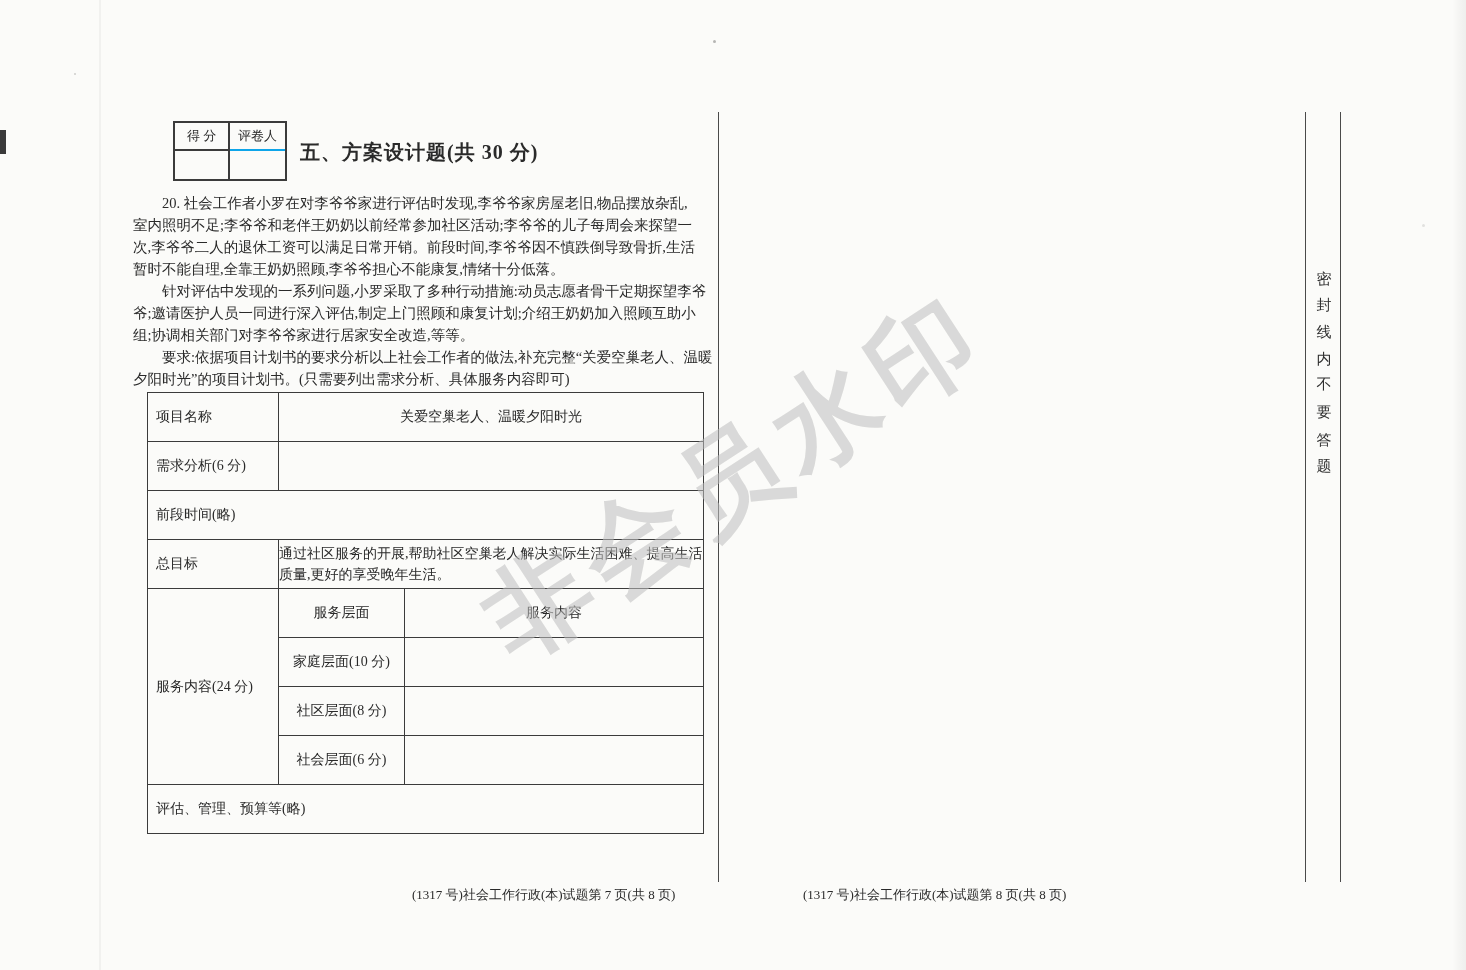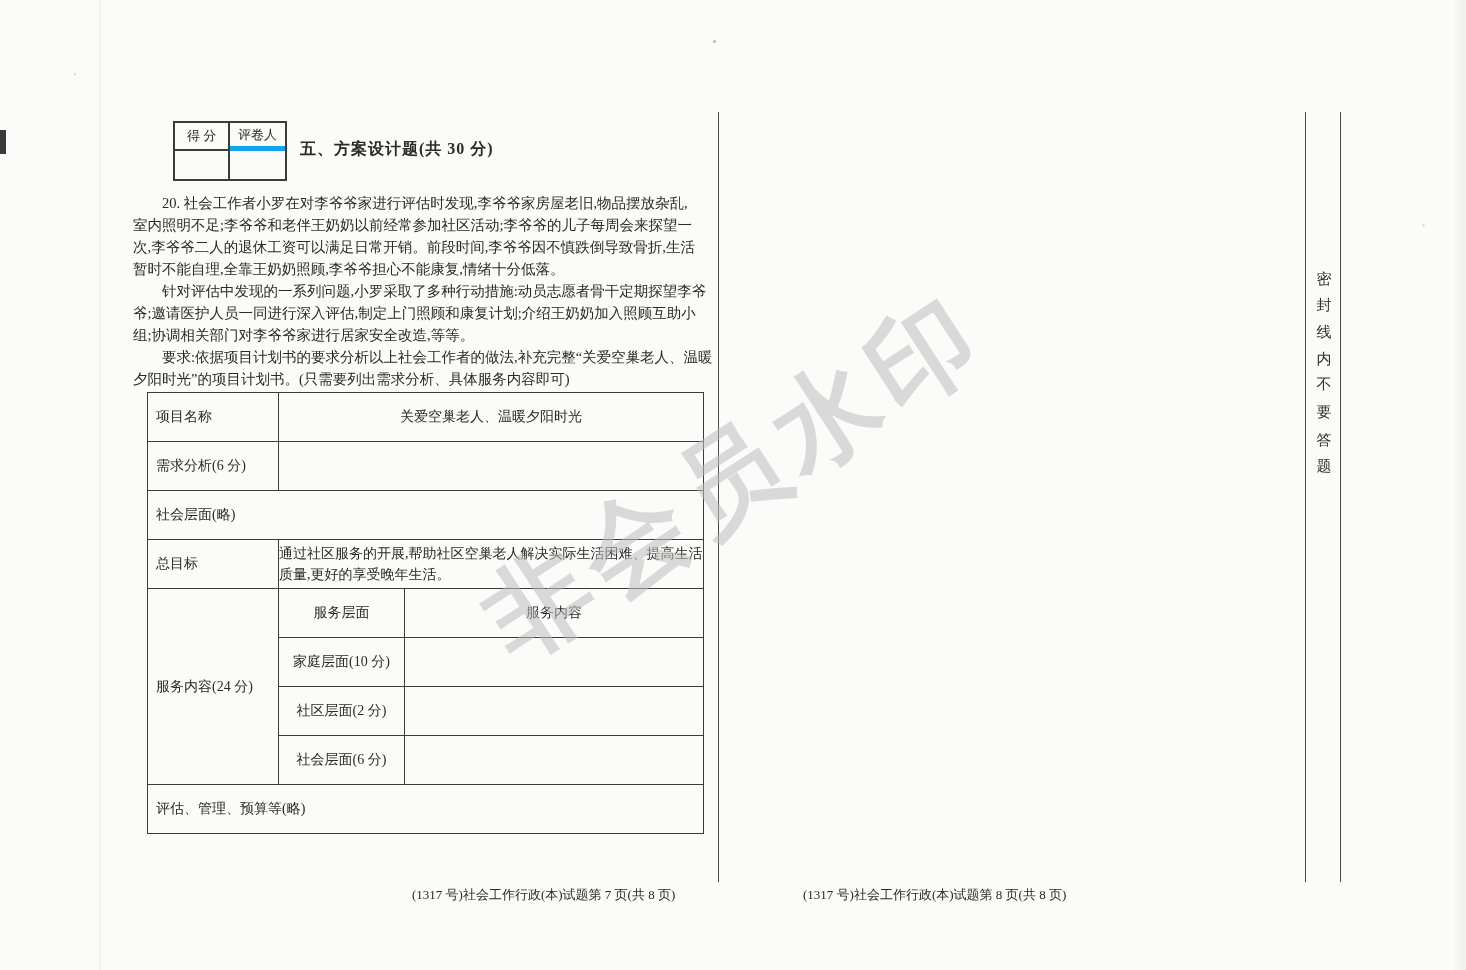--- a/index.html
+++ b/index.html
@@ -22,26 +22,26 @@
   
   .score-box{
     position:absolute;left:147px;top:121px;width:110px;height:56px;
     border:2px solid #3b3b3b;display:grid;
     grid-template-columns:55px 1fr;grid-template-rows:28px 1fr;
     font-size:13px;
     margin-left:26px;
   }
   .score-box .cell{display:flex;align-items:center;justify-content:center;}
   .score-box .c1{border-right:2px solid #3b3b3b;border-bottom:2px solid #3b3b3b;}
-  .score-box .c2{border-bottom:5px solid #0ea5e9;}
+  .score-box .c2{border-bottom:2px solid #0ea5e9;}
   .score-box .c3{border-right:2px solid #3b3b3b;}
 
   .section-title{
     position:absolute;left:300px;top:139px;
-    font-size:16px;font-weight:bold;letter-spacing:1px;white-space:nowrap;
+    font-size:20px;font-weight:bold;letter-spacing:1px;white-space:nowrap;
   }
 
   
   .question{position:absolute;left:133px;top:192px;width:585px;
     font-size:14.5px;line-height:22px;}
   .question p{margin:0;text-indent:2em;white-space:pre-wrap;}
 
   
   .plan-table{
     position:absolute;left:147px;top:392px;
@@ -126,37 +126,37 @@
       <tbody>
           <tr style="height:32px">
         <td class="lbl">项目名称</td>
         <td class="ctr" colspan="2">关爱空巢老人、温暖夕阳时光</td>
       </tr>
       <tr style="height:22px">
         <td class="lbl">需求分析(6 分)</td>
         <td colspan="2"></td>
       </tr>
       <tr style="height:31px">
-        <td class="lbl" colspan="3">社会层面(略)</td>
+        <td class="lbl" colspan="3">前段时间(略)</td>
       </tr>
       <tr style="height:46px">
         <td class="lbl">总目标</td>
         <td class="goal" colspan="2">通过社区服务的开展,帮助社区空巢老人解决实际生活困难、提高生活质量,更好的享受晚年生活。</td>
       </tr>
       <tr style="height:27px">
         <td class="lbl" rowspan="4">服务内容(24 分)</td>
         <td class="ctr">服务层面</td>
         <td class="ctr">服务内容</td>
       </tr>
       <tr style="height:28px">
         <td class="ctr">家庭层面(10 分)</td>
         <td></td>
       </tr>
       <tr style="height:28px">
-        <td class="ctr">社区层面(2 分)</td>
+        <td class="ctr">社区层面(8 分)</td>
         <td></td>
       </tr>
       <tr style="height:28px">
         <td class="ctr">社会层面(6 分)</td>
         <td></td>
       </tr>
       <tr style="height:37px">
         <td class="lbl" colspan="3">评估、管理、预算等(略)</td>
       </tr>
     </tbody>

